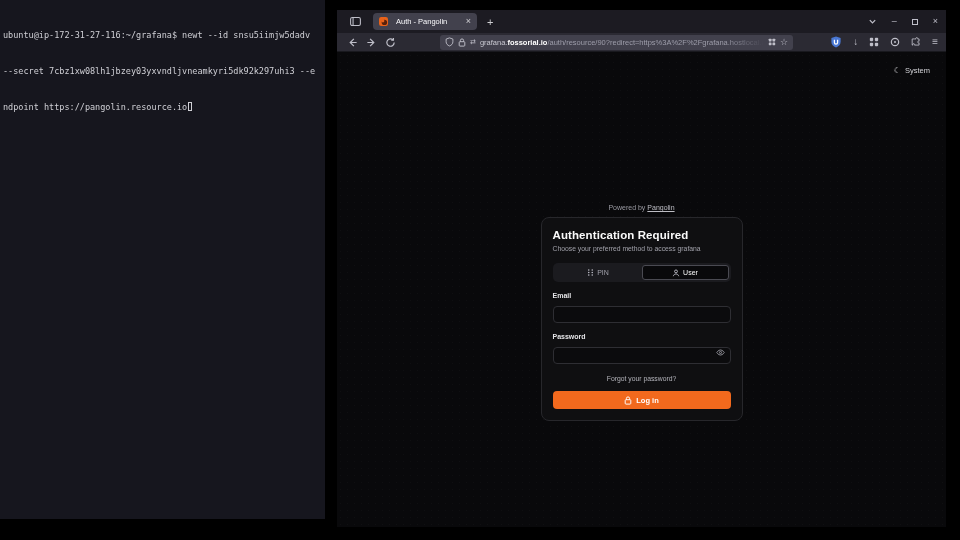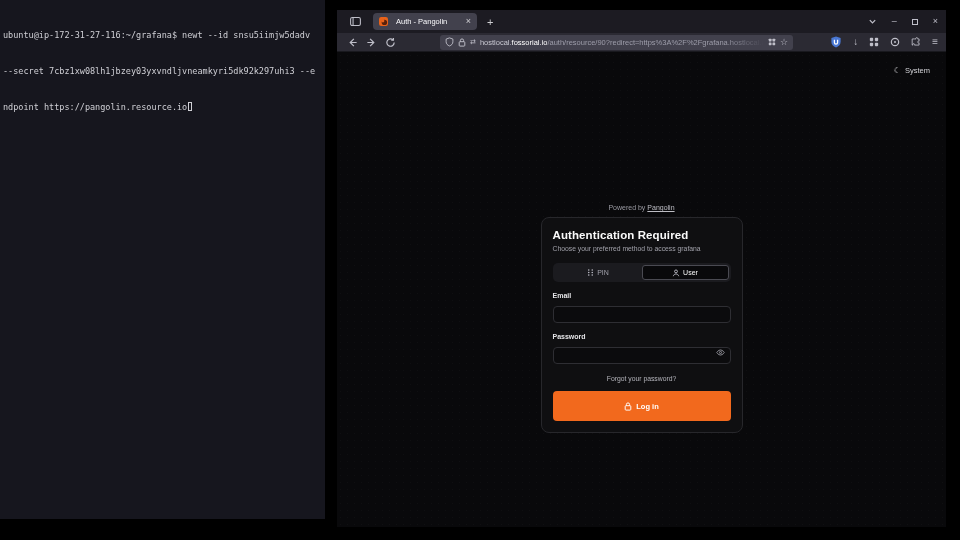--- a/index.html
+++ b/index.html
@@ -32,21 +32,21 @@
 
   .toolbar { height:19px; background:#2b2a33; display:flex; align-items:center;
              padding:0 8px; border-bottom:1px solid rgba(0,0,0,.4); }
   .navbtn { width:15px; height:15px; margin-right:4px; }
   .urlbar { margin-left:38px; width:353px; height:15px; background:#42414d;
             border-radius:3px; display:flex; align-items:center; gap:4px; padding:0 5px; }
   .url-text { flex:1; font-size:7.5px; white-space:nowrap; overflow:hidden;
               -webkit-mask-image:linear-gradient(90deg,#000 86%,transparent);
               mask-image:linear-gradient(90deg,#000 86%,transparent); }
   .url-host { color:#c9c9d2; }
-  .url-host-em { color:#ffffff; font-weight:normal; }
+  .url-host-em { color:#ffffff; font-weight:bold; }
   .url-path { color:#9d9daa; }
   .trans-glyph { font-size:7px; color:#bfbfc9; }
   .toolbar-right { margin-left:auto; display:flex; align-items:center; gap:11px; }
   .ublock { width:12px; height:12px; }
   .dl-glyph { font-size:10px; color:#bfbfc9; line-height:1; }
   .star-glyph { font-size:9px; color:#bfbfc9; line-height:1; }
   .burger { font-size:10px; color:#bfbfc9; line-height:1; }
 
   
   .page { position:absolute; left:0; top:42px; right:0; bottom:0; background:#09090b;
@@ -71,21 +71,21 @@
             font-size:7px; color:#a1a1aa; border-radius:3px; border:1px solid transparent; }
   .tabbtn.active { background:#09090b; color:#fafafa; border-color:#4a4a52; }
 
   .fld-label { font-size:7px; font-weight:bold; color:#e4e4e7; margin:10px 0 4px; }
   .fld-wrap { position:relative; }
   .fld { width:100%; height:17px; background:#0b0b0d; border:1px solid #2e2e33;
          border-radius:4px; color:#fafafa; font-size:7.5px; padding:0 6px; outline:none; }
   .eye { position:absolute; right:6px; top:4px; width:9px; height:9px; color:#a1a1aa; }
 
   .forgot { text-align:center; font-size:6.8px; color:#b4b4bb; margin-top:11px; }
-  .login-btn { margin-top:9px; width:100%; height:30px; background:#f2691d; border:none;
+  .login-btn { margin-top:9px; width:100%; height:18px; background:#f2691d; border:none;
                border-radius:4px; color:#fff; font-size:7.5px; font-weight:bold;
                display:flex; align-items:center; justify-content:center; gap:4px;
                font-family:"Liberation Sans", sans-serif; cursor:pointer; }
   svg { display:block; }
 </style>
 </head>
 <body>
 
 <div class="terminal">
   <div>ubuntu@ip-172-31-27-116:~/grafana$ newt --id snsu5iimjw5dadv</div>
@@ -150,21 +150,21 @@
             <path d="M6 1l4.5 1.6v3.6c0 2.7-1.8 4.6-4.5 5.6-2.7-1-4.5-2.9-4.5-5.6V2.6L6 1z"></path>
           </svg>
       </span>
       <span class="icon">
         <svg width="8" height="9" viewBox="0 0 10 11" fill="none" stroke="#bfbfc9" stroke-width="1.2">
             <rect x="1.5" y="4.5" width="7" height="5.5" rx="1"></rect>
             <path d="M3 4.5V3a2 2 0 0 1 4 0v1.5"></path>
           </svg>
       </span>
       <span class="trans-glyph">⇄</span>
-      <span class="url-text"><span class="url-host">hostlocal.</span><span class="url-host-em">fossorial.io</span><span class="url-path">/auth/resource/90?redirect=https%3A%2F%2Fgrafana.hostlocal.app</span></span>
+      <span class="url-text"><span class="url-host">grafana.</span><span class="url-host-em">fossorial.io</span><span class="url-path">/auth/resource/90?redirect=https%3A%2F%2Fgrafana.hostlocal.app</span></span>
       <span class="icon">
         <svg width="8" height="8" viewBox="0 0 10 10" fill="#bfbfc9">
             <rect x="1" y="1" width="3.4" height="3.4" rx=".6"></rect>
             <rect x="5.6" y="1" width="3.4" height="3.4" rx=".6"></rect>
             <rect x="1" y="5.6" width="3.4" height="3.4" rx=".6"></rect>
             <rect x="5.6" y="5.6" width="3.4" height="3.4" rx=".6"></rect>
           </svg>
       </span>
       <span class="star-glyph">☆</span>
     </div>

